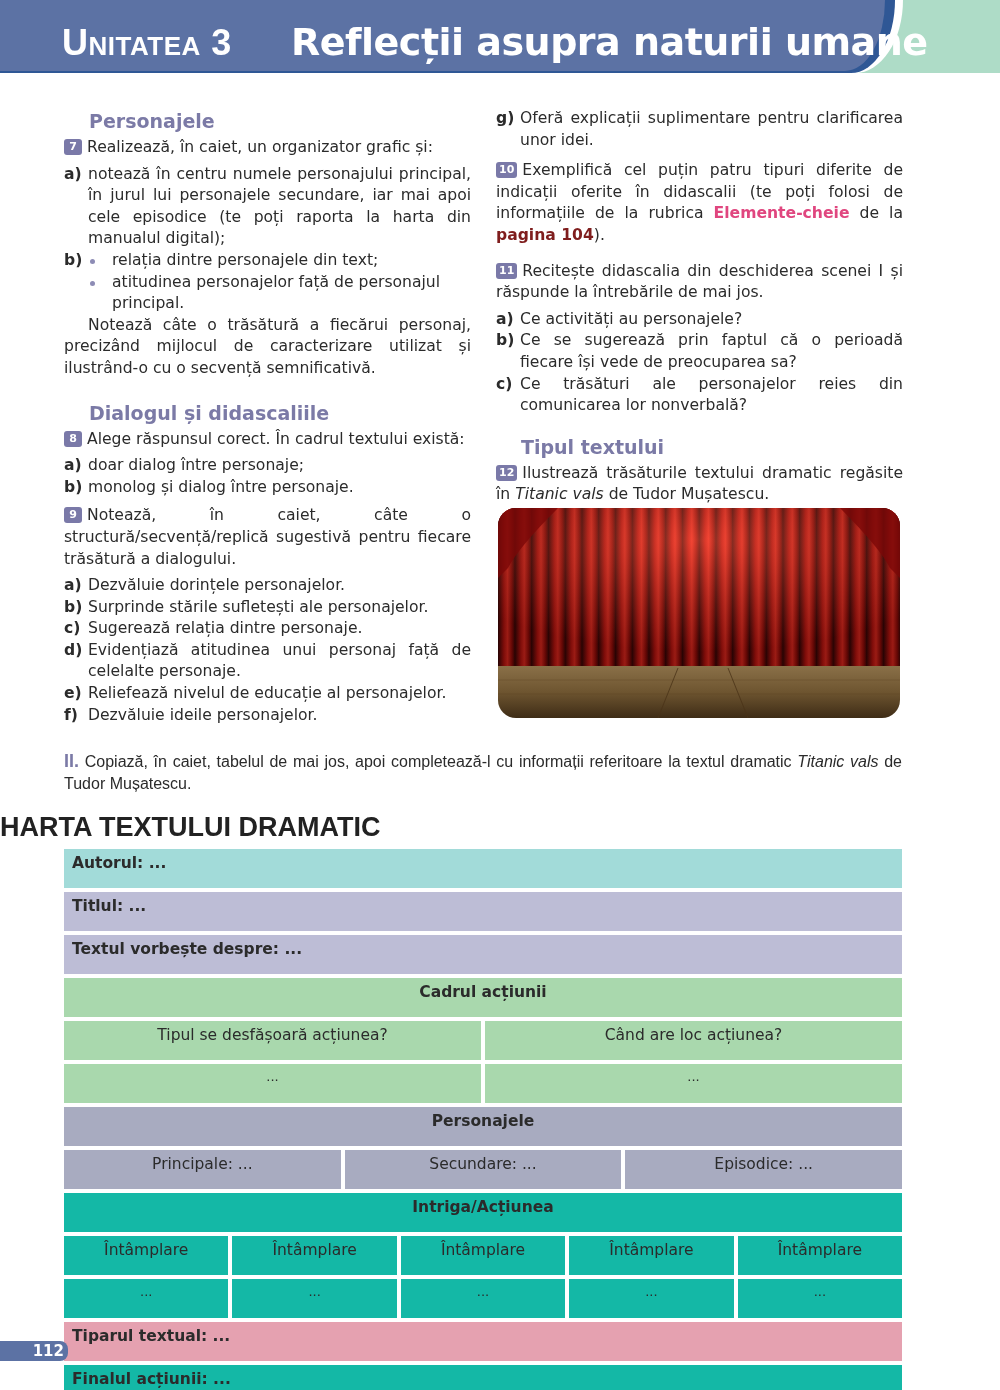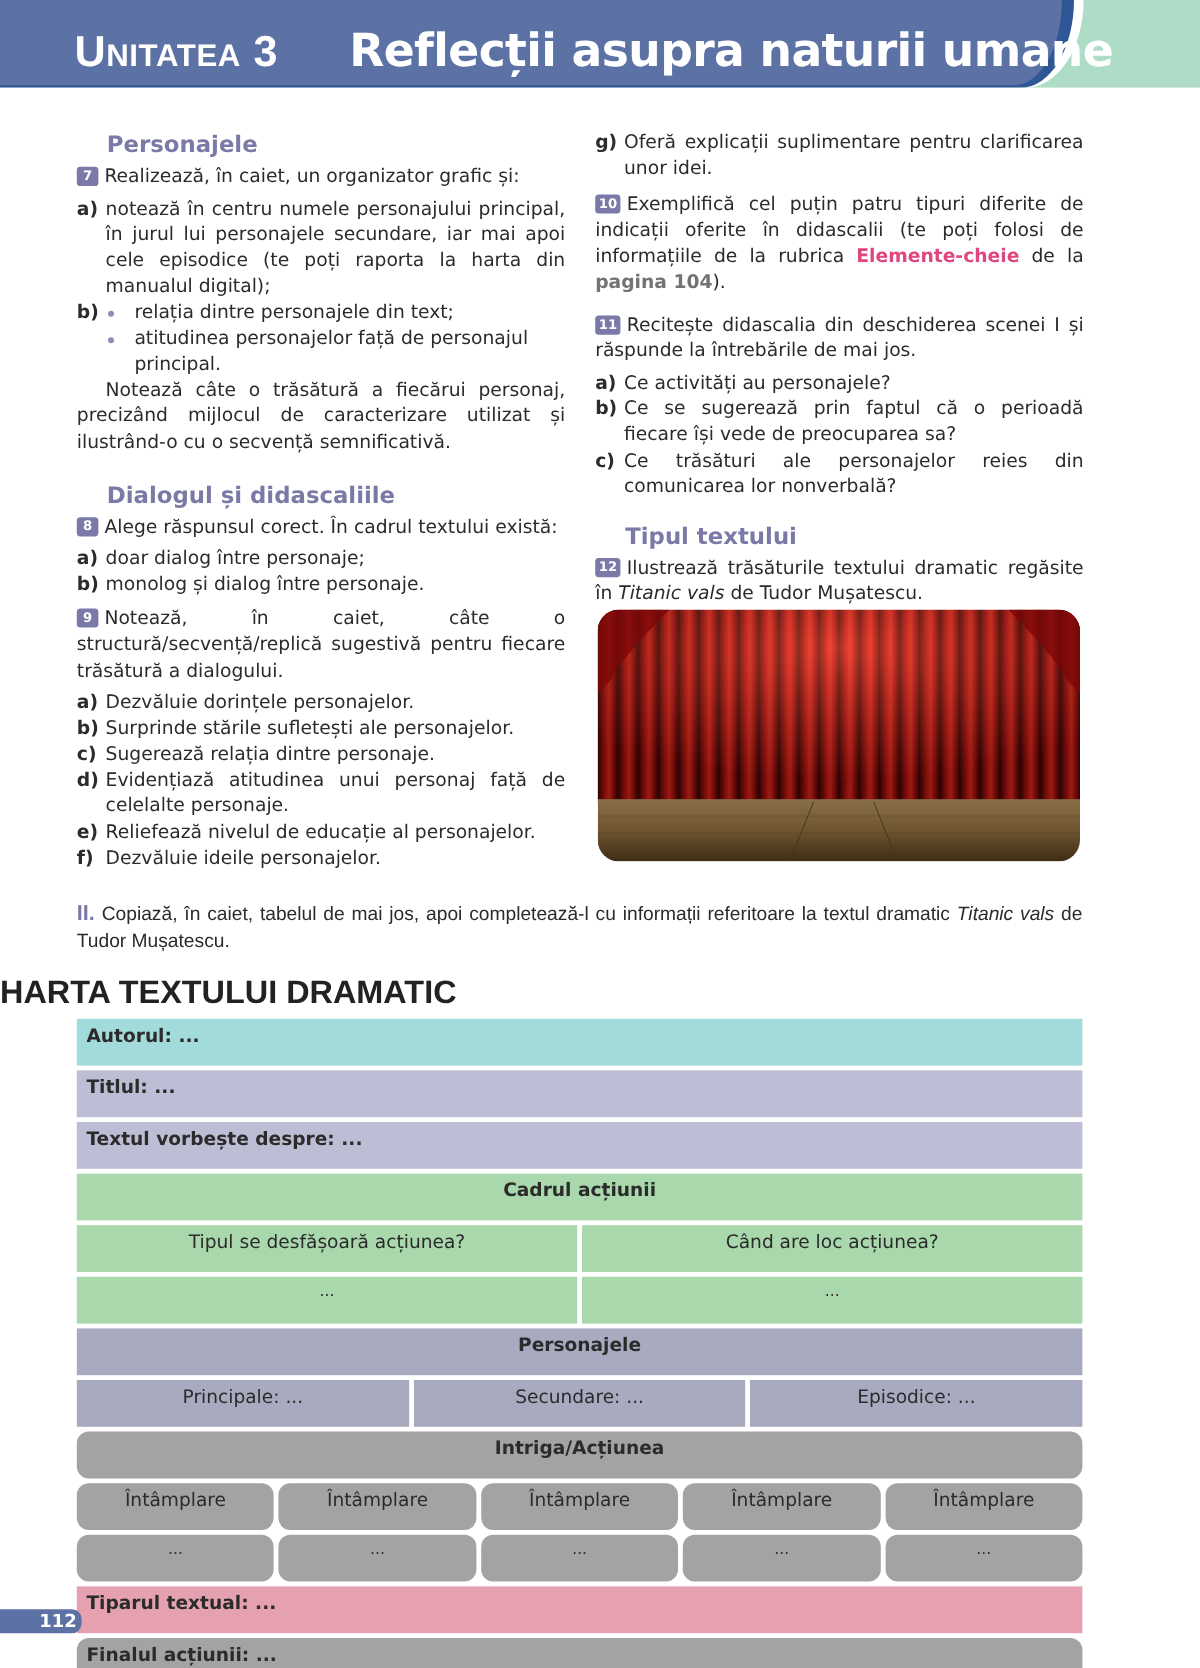--- a/index.html
+++ b/index.html
@@ -31,21 +31,21 @@
            min-width: 18px; height: 16px; line-height: 16px; text-align: center; border-radius: 3px;
            padding: 0 3px; margin-right: 5px; vertical-align: 2px; }
   .item { position: relative; padding-left: 24px; text-align: justify; }
   .item .lbl { position: absolute; left: 0; top: 0; font-weight: bold; }
   .bullet { position: relative; padding-left: 48px; }
   .bullet::before { content: ""; position: absolute; left: 26px; top: 9px; width: 5px; height: 5px; border-radius: 50%; background: #8d8cb5; }
   .indent { text-indent: 24px; text-align: justify; }
   .gap { height: 7px; }
   .gap-l { height: 16px; }
   .pink { color: #e0467f; font-weight: bold; }
-  .blue { color: #737373; font-weight: bold; }
+  .blue { color: #7f1d1d; font-weight: bold; }
   i { font-style: italic; }
 
   
   .stage { position: absolute; left: 498px; top: 508px; width: 402px; height: 210px; border-radius: 18px; overflow: hidden;
            box-shadow: 0 0 6px 2px rgba(255,255,255,0.9) inset; }
   .stage svg { display: block; }
 
   
   .part2 { position: absolute; left: 64px; top: 750px; width: 838px; font-family: "Liberation Sans", sans-serif; font-size: 16px; line-height: 22px; text-align: justify; }
   .part2 .roman { color: #7b7aa6; font-weight: bold; font-size: 18px; }
@@ -55,21 +55,21 @@
   
   .tbl { position: absolute; left: 64px; top: 849px; width: 838px; }
   .row { display: flex; gap: 4px; margin-bottom: 4px; }
   .cell { flex: 1; height: 39px; line-height: 29px; font-size: 15.5px; color: #2b2b2b; padding: 0 8px; text-align: center; white-space: nowrap; overflow: hidden; }
   .cell.left { text-align: left; font-weight: bold; }
   .cell.bold { font-weight: bold; }
   .c-author { background: #a2dbd9; }
   .c-title { background: #bdbdd6; }
   .c-green { background: #a9d8ad; }
   .c-grey { background: #a8abc0; }
-  .c-purple { background: #a3a3a3; border-radius: 10px; }
+  .c-purple { background: #14b8a6; }
   .c-pink { background: #e5a1b0; }
   .c-salmon { background: #3b82f6; }
   .cell.dots { font-size: 13px; line-height: 26px; }
 
   
   .pagenum { position: absolute; left: 0; top: 1341px; width: 68px; height: 20px; background: #5c72a4; color: #ffffff;
              border-radius: 0 8px 8px 0; font-weight: bold; font-size: 15px; line-height: 20px; text-align: right; padding-right: 4px; }
 </style>
 </head>
 <body>

